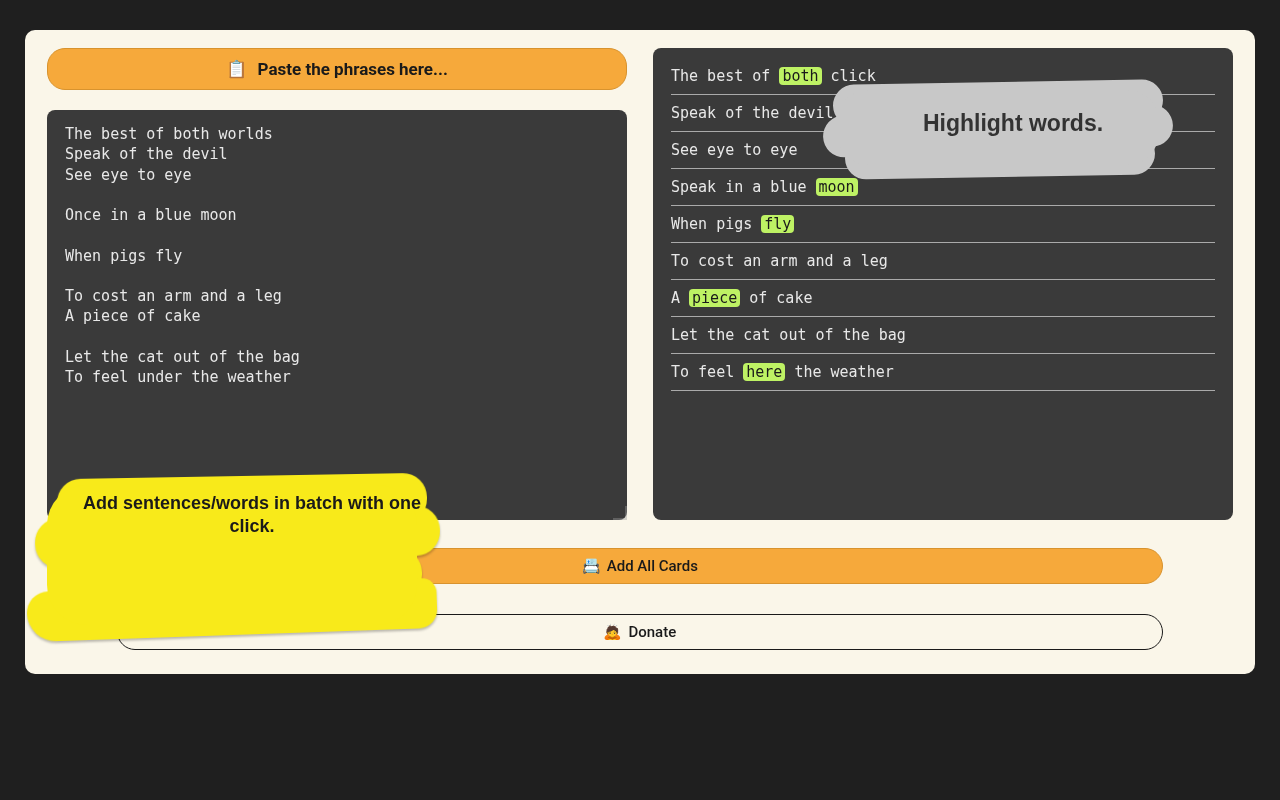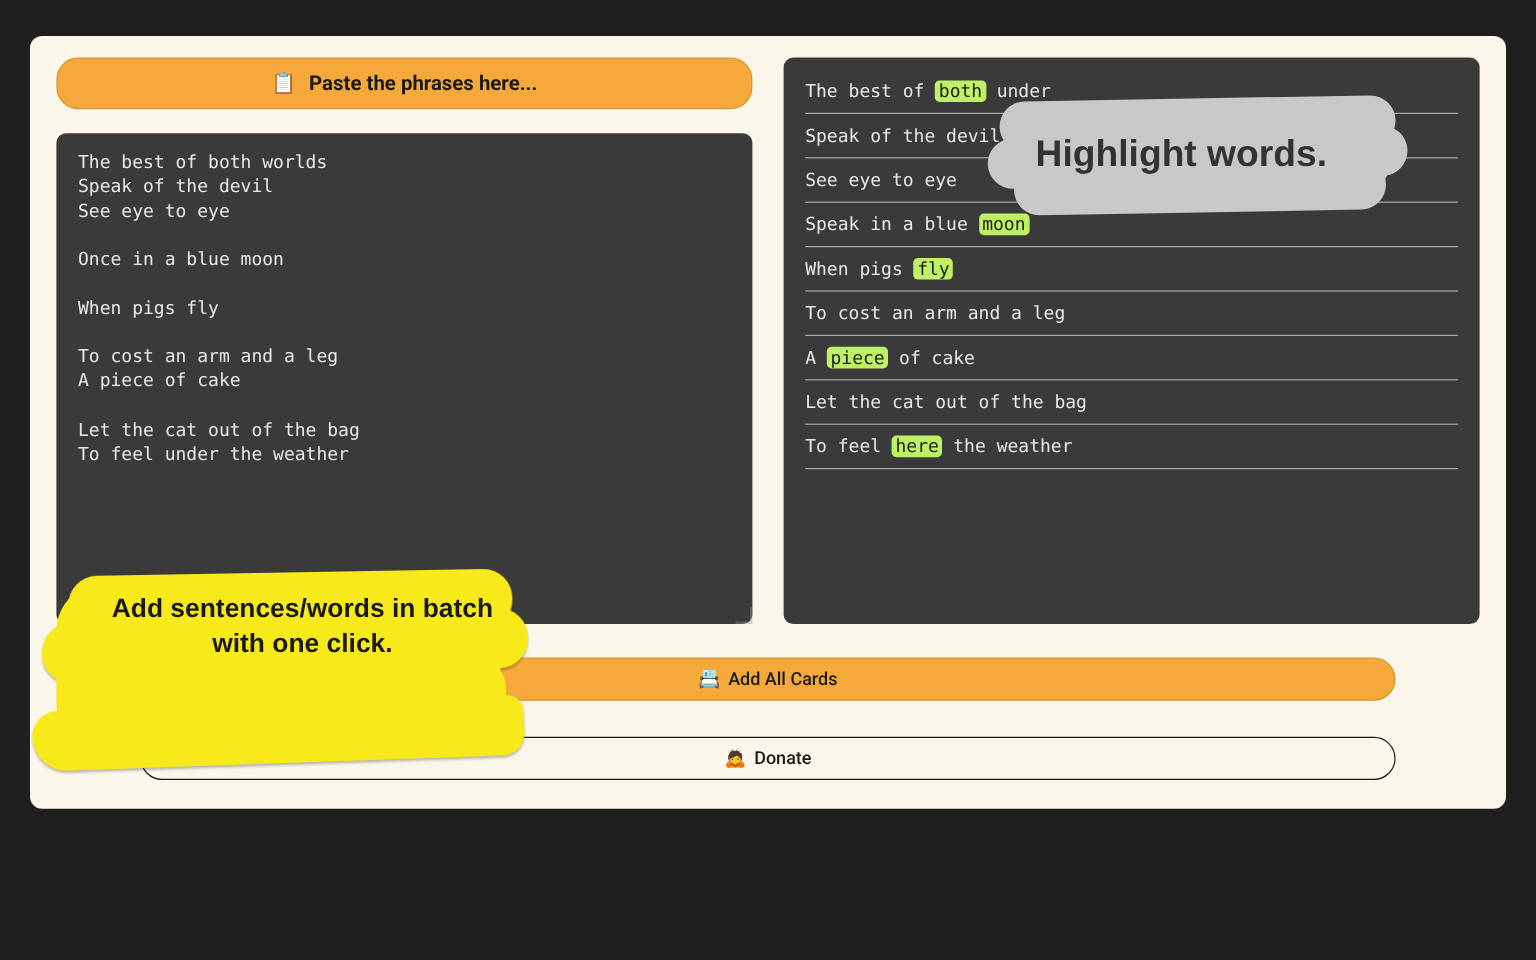--- a/index.html
+++ b/index.html
@@ -119,21 +119,21 @@
     position:absolute;
     left:20px; top:15px; right:40px; bottom:20px;
     background:#f8ea1a;
     border-radius:40px;
   }
   .callout-yellow .text {
     position: absolute;
     left: 55px; right: 35px; top: 22px;
     text-align: center;
     font-weight: 700;
-    font-size: 22px;
+    font-size: 18px;
     line-height: 1.3;
     color: #1a1a1a;
     font-family: -apple-system, BlinkMacSystemFont, "Segoe UI", sans-serif;
   }
   
   .callout-gray {
     position: absolute;
     left: 170px;
     top: 32px;
     width: 360px;
@@ -153,22 +153,23 @@
     content:"";
     position:absolute;
     left:15px; top:10px; right:25px; bottom:10px;
     background:#c8c8c8;
     border-radius:30px;
   }
   .brush-gray { position: absolute; inset: 0; }
   .callout-gray .text {
     position: absolute;
     left: 40px; right: 20px; top: 30px;
+    text-align: center;
     font-weight: 700;
-    font-size: 31px;
+    font-size: 23px;
     color: #333;
     font-family: -apple-system, BlinkMacSystemFont, "Segoe UI", sans-serif;
   }
   .bottom-buttons {
     padding: 28px 70px 0 70px;
     display: flex;
     flex-direction: column;
     gap: 30px;
   }
   .btn {
@@ -230,21 +231,21 @@
               <div class="stroke s4"></div>
           </div>
           <div class="text">Add sentences/words in batch with one click.</div>
         </div>
       </div>
     </div>
 
     <div class="col">
       <div class="preview-box" id="preview-box">
 
-        <div class="line"><span>The best of </span><span class="hl">both</span><span> under</span></div>
+        <div class="line"><span>The best of </span><span class="hl">both</span><span> click</span></div>
           <div class="line"><span>Speak of the devil</span></div>
           <div class="line"><span>See eye to eye</span></div>
           <div class="line"><span>Speak in a blue </span><span class="hl">moon</span></div>
           <div class="line"><span>When pigs </span><span class="hl">fly</span></div>
           <div class="line"><span>To cost an arm and a leg</span></div>
           <div class="line"><span>A </span><span class="hl">piece</span><span> of cake</span></div>
           <div class="line"><span>Let the cat out of the bag</span></div>
           <div class="line"><span>To feel </span><span class="hl">here</span><span> the weather</span></div>
           <div class="callout-gray">
           <div class="brush-gray">

